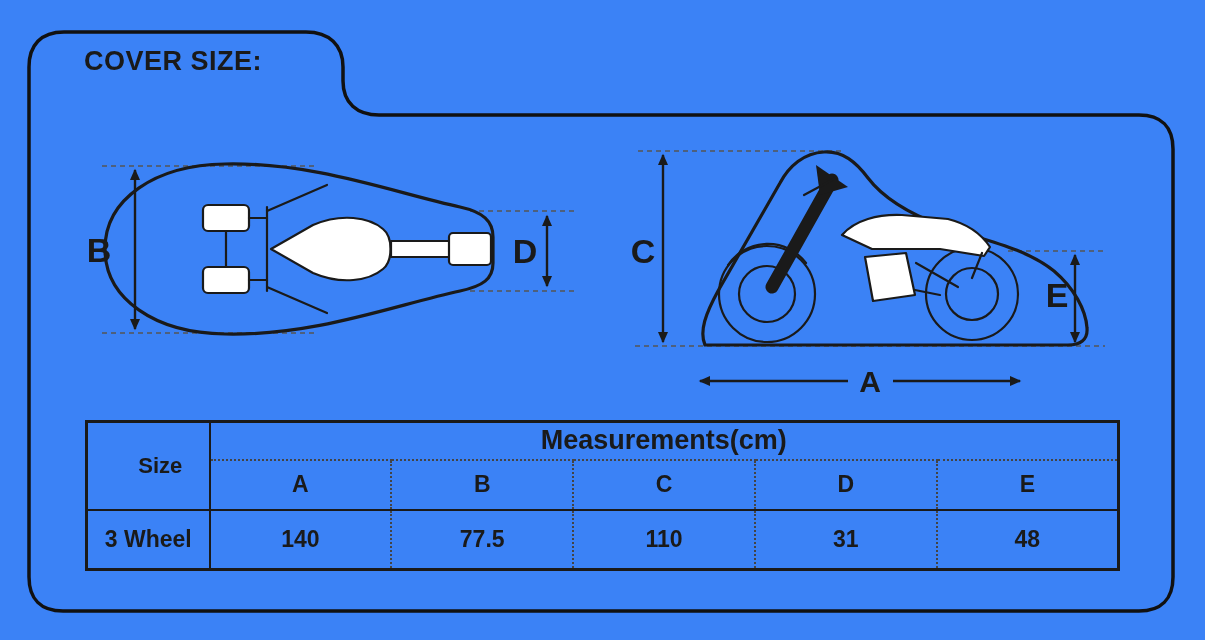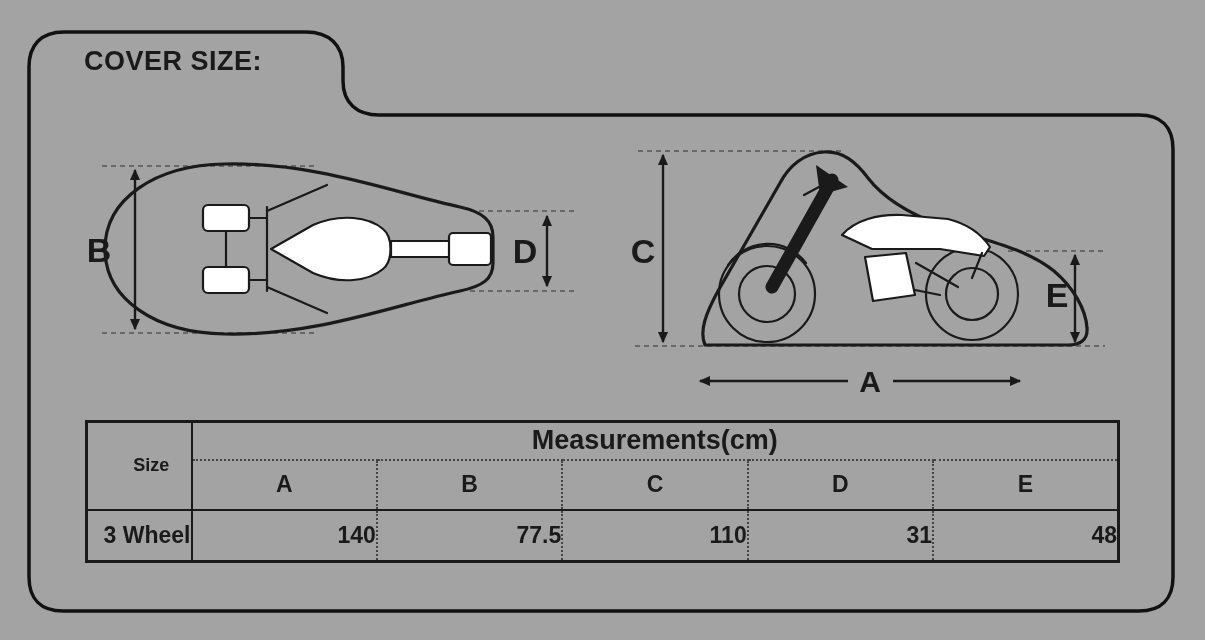--- a/index.html
+++ b/index.html
@@ -1,18 +1,18 @@
 <!DOCTYPE html>
 <html><head>
 <meta charset="utf-8">
 <style>
   * { margin:0; padding:0; box-sizing:border-box; }
   html,body { background:#ffffff; }
   body { font-family:"Liberation Sans", sans-serif; color:#1a1a1a; }
-  .page { position:relative; width:1205px; height:640px; background:#a3a3a3; overflow:hidden; }
+  .page { position:relative; width:1205px; height:640px; background:#3b82f6; overflow:hidden; }
 
   .frame-svg { position:absolute; left:0; top:0; }
 
   .title { position:absolute; left:84px; top:46px; font-size:27px; font-weight:700; letter-spacing:.5px; }
 
   svg.topview  { position:absolute; left:75px;  top:145px; }
   svg.sideview { position:absolute; left:610px; top:135px; }
 
   .dash    { stroke:#555; stroke-width:1.6; stroke-dasharray:5 4; fill:none; }
   .dim     { stroke:#1a1a1a; stroke-width:2.4; fill:none; }
@@ -20,25 +20,25 @@
   .art2    { stroke:#1a1a1a; stroke-width:2.2; fill:#fff;  stroke-linejoin:round; stroke-linecap:round; }
   .artline { stroke:#1a1a1a; stroke-width:2.2; fill:none;  stroke-linejoin:round; stroke-linecap:round; }
   .solid   { fill:#1a1a1a; stroke:none; }
   .lbl     { font-family:"Liberation Sans",sans-serif; font-size:34px; font-weight:700; fill:#1a1a1a; text-anchor:middle; }
   .lblA    { font-size:30px; }
 
   .tablewrap { position:absolute; left:85px; top:420px; width:1035px; height:142px; }
   table.size { width:100%; height:100%; border-collapse:collapse; table-layout:fixed;
                text-align:center; border:3px solid #1a1a1a; font-weight:700; }
   table.size th, table.size td { vertical-align:middle; }
-  th.size-h   { width:105px; border-right:2.5px solid #1a1a1a; font-size:18px;padding-left:24px; }
+  th.size-h   { width:123px; border-right:2.5px solid #1a1a1a; font-size:22px;padding-left:24px; }
   th.meas     { font-size:27px; height:38px;margin-left:24px; }
   tr.cols th  { border-top:2px dotted #444; font-size:23px; height:50px; }
   tr.cols th.dotl { border-left:2px dotted #444; }
-  tr.data td  { border-top:2.5px solid #1a1a1a; font-size:23px; height:52px;text-align:right; }
+  tr.data td  { border-top:2.5px solid #1a1a1a; font-size:23px; height:60px; }
   td.rowlabel { border-right:2.5px solid #1a1a1a; font-size:18px; }
   tr.data td.dotl { border-left:2px dotted #444;margin-top:25px; }
 </style>
 </head>
 <body>
 
 <div class="page">
 
   <svg class="frame-svg" width="1205" height="640" viewBox="0 0 1205 640">
     <path d="M 64,32 H 306 C 329,32 343,45 343,67 L 343,81 C 343,103 357,115 379,115 H 1139

